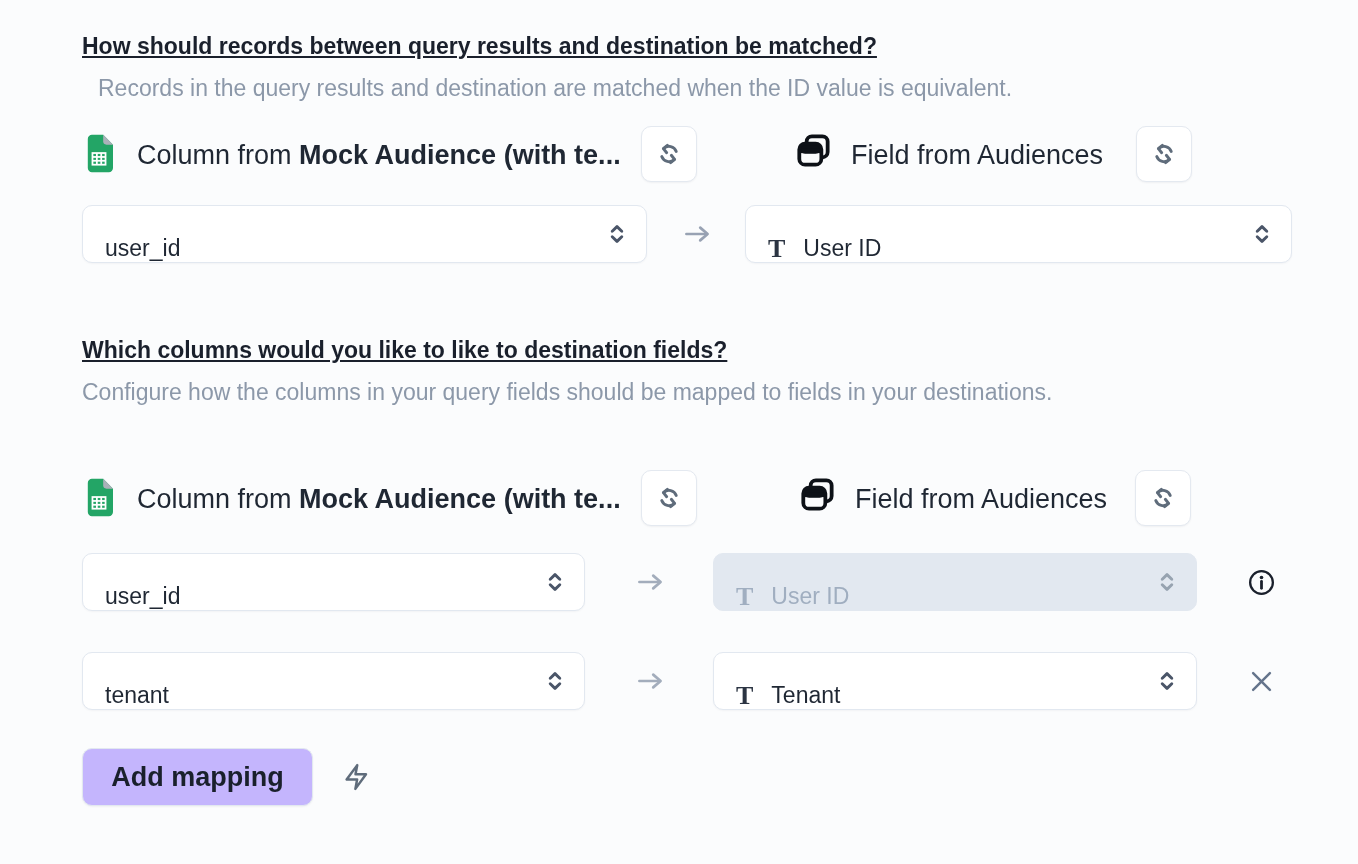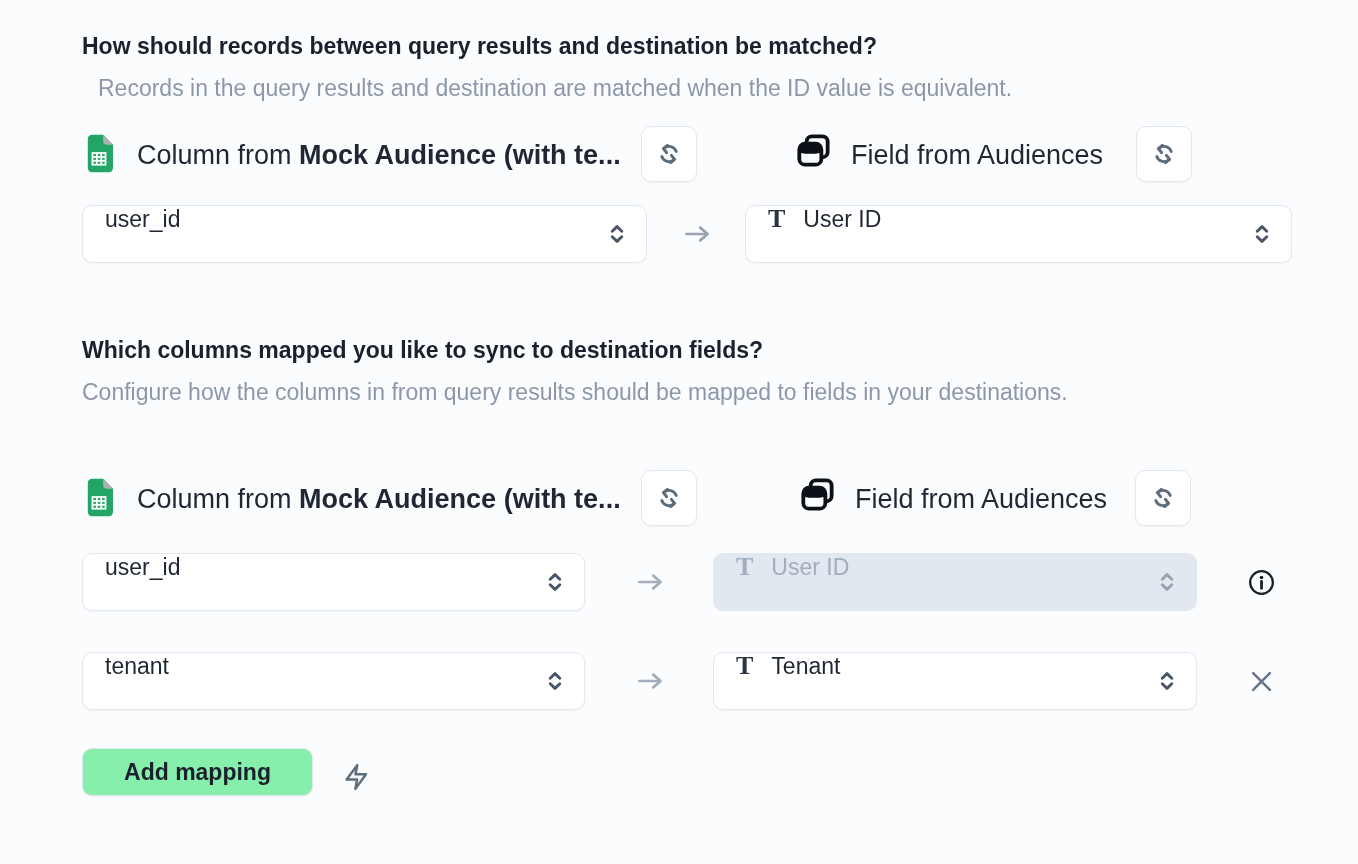--- a/index.html
+++ b/index.html
@@ -7,21 +7,21 @@
     width:1358px;height:864px;
     background:#FBFCFD;
     font-family:"Liberation Sans", sans-serif;
     color:#1A202C;
     overflow:hidden;
   }
   .page{position:relative;width:1358px;height:864px;}
   .abs{position:absolute;}
   h2.q{
     position:absolute;margin:0;
-    font-size:23px;font-weight:700;color:#1A202C;line-height:30px;
+    font-size:23px;font-weight:700;color:#1A202C;line-height:30px;text-decoration:underline;
   }
   p.desc{
     position:absolute;margin:0;
     font-size:23px;font-weight:400;color:#8C98A9;line-height:40px;
   }
   .hdr-label{
     position:absolute;
     font-size:27px;color:#1F2733;line-height:30px;white-space:nowrap;
   }
   .hdr-label .pfx{margin-right:0.28em;}
@@ -29,21 +29,21 @@
   .iconbtn{
     position:absolute;width:56px;height:56px;
     background:#FFFFFF;border:1px solid #E4E9F0;border-radius:10px;
     display:flex;align-items:center;justify-content:center;
     box-shadow:0 1px 2px rgba(16,24,40,.05);
     cursor:pointer;padding:0;box-sizing:border-box;
   }
   .sel{
     position:absolute;height:58px;box-sizing:border-box;
     background:#FFFFFF;border:1px solid #E2E8F0;border-radius:10px;
-    display:flex;align-items:flex-start;
+    display:flex;align-items:flex-end;
     padding:0 58px 0 22px;
     font-size:23px;color:#1F2733;
     box-shadow:0 1px 2px rgba(16,24,40,.04);
     cursor:pointer;
   }
   .sel .chev{
     position:absolute;right:16px;top:50%;transform:translateY(-50%);
     width:26px;height:26px;display:flex;
   }
   .sel.disabled{
@@ -52,24 +52,24 @@
   }
   .tbadge{
     font-family:"Liberation Serif", serif;
     font-weight:700;font-size:26px;color:#2B3442;
     margin-right:18px;line-height:1;
   }
   .sel.disabled .tbadge{color:#A0AEC0;}
   .arrow-wrap{position:absolute;width:34px;height:34px;display:flex;}
   .icon-plain{position:absolute;display:flex;background:none;border:none;padding:0;cursor:pointer;}
   .addbtn{
-    position:absolute;left:82px;top:748px;width:231px;height:48px;
-    background:#86efac;border:1px solid #E2E8F0;border-radius:10px;
+    position:absolute;left:82px;top:748px;width:231px;height:58px;
+    background:#c4b5fd;border:1px solid #E2E8F0;border-radius:10px;
     font-family:"Liberation Sans", sans-serif;
-    font-size:23px;font-weight:700;color:#1A202C;
+    font-size:27px;font-weight:700;color:#1A202C;
     box-shadow:0 1px 2px rgba(16,24,40,.05);
     cursor:pointer;
   }
 </style>
 </head>
 <body>
 
 <div class="page">
 
   <h2 class="q" style="left:82px;top:31px;">How should records between query results and destination be matched?</h2>
@@ -142,22 +142,22 @@
     <span class="tbadge">T</span>
     <span>User ID</span>
     <span class="chev">
       <svg width="26" height="26" viewBox="0 0 24 24" fill="none" stroke="#4A5568" stroke-width="2.7" stroke-linecap="round" stroke-linejoin="round">
         <path d="M7.6 9.4 L12 5.2 L16.4 9.4"></path>
           <path d="M7.6 14.6 L12 18.8 L16.4 14.6"></path>
       </svg>
     </span>
   </div>
 
-  <h2 class="q" style="left:82px;top:335px;">Which columns mapped you like to sync to destination fields?</h2>
-  <p class="desc" style="left:82px;top:372px;max-width:1065px;">Configure how the columns in from query results should be mapped to fields in your destinations.</p>
+  <h2 class="q" style="left:82px;top:335px;">Which columns would you like to like to destination fields?</h2>
+  <p class="desc" style="left:82px;top:372px;max-width:1065px;">Configure how the columns in your query fields should be mapped to fields in your destinations.</p>
 
   <span class="abs" style="left:85px;top:478px;width:28px;height:39px;">
     <svg width="28" height="39" viewBox="0 0 30 40">
       <path d="M3 4.5 a4.5 4.5 0 0 1 4.5 -4.5 h12 L30 10.5 v25 a4.5 4.5 0 0 1 -4.5 4.5 h-18 a4.5 4.5 0 0 1 -4.5 -4.5 z" fill="#23A566"></path>
       <path d="M19.5 0 L30 10.5 h-7 a3.5 3.5 0 0 1 -3.5 -3.5 z" fill="#AAB1B9"></path>
       <g stroke="#FFFFFF" stroke-width="1.9" fill="none">
         <rect x="8" y="19.5" width="14" height="12.5"></rect>
         <line x1="8" y1="23.7" x2="22" y2="23.7"></line>
         <line x1="8" y1="27.8" x2="22" y2="27.8"></line>
         <line x1="12.7" y1="19.5" x2="12.7" y2="32"></line>

